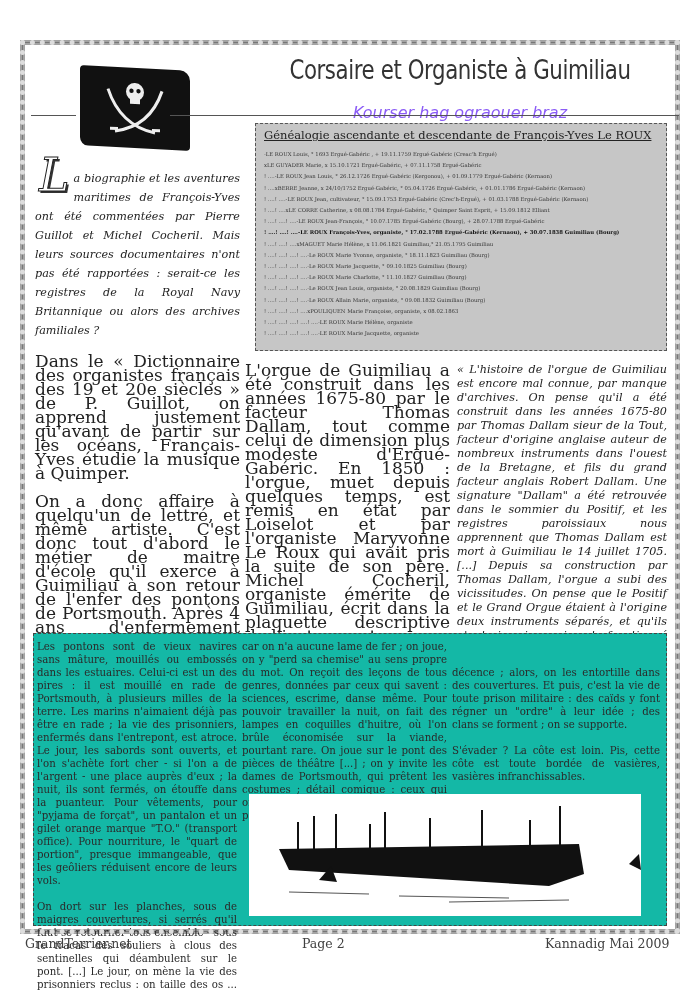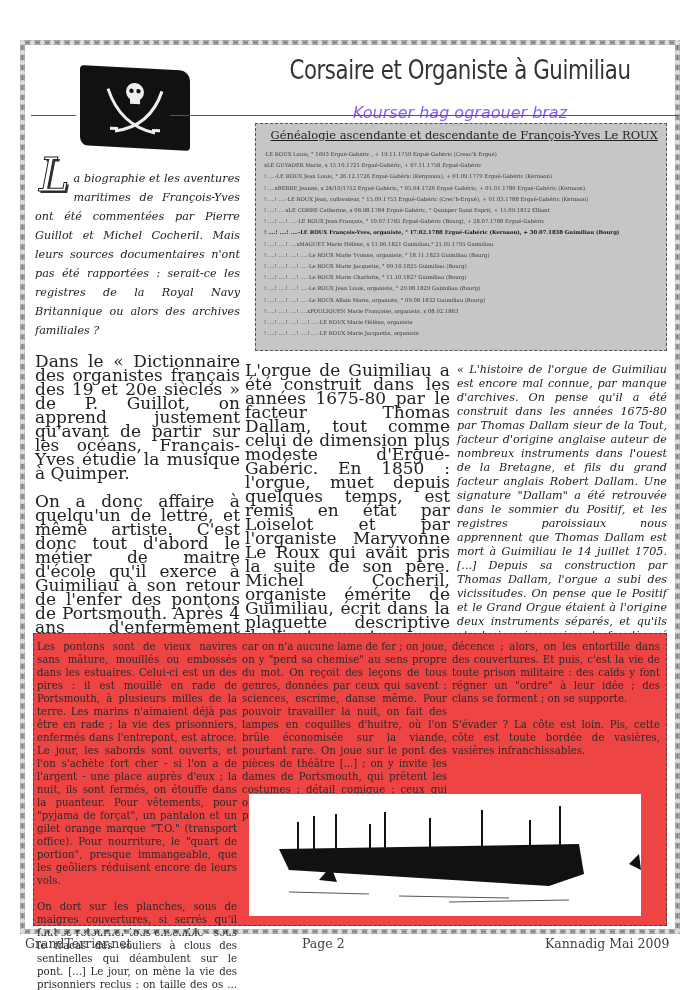--- a/index.html
+++ b/index.html
@@ -33,21 +33,21 @@
       position: absolute; left: 55px; top: 23px; width: 110px; height: 80px;
       background: #111; transform: skewY(3deg); border-radius: 4px 10px 4px 8px;
     }
     .flag svg { position: absolute; left: 20px; top: 8px; }
 
     .genea {
       position: absolute; left: 230px; top: 78px; width: 412px; height: 228px;
       background: #c6c6c6; border: 1px dashed #555; padding: 4px 8px;
     }
     .genea h2 {
-      font-size: 11.5px; font-weight: normal; text-decoration: underline; text-align: right;
+      font-size: 11.5px; font-weight: normal; text-decoration: underline; text-align: left;
       margin-bottom: 7px; color: #222;
     }
     .genea .row { font-size: 5.3px; line-height: 11.2px; white-space: nowrap; color: #333; }
     .genea .row.bold { font-weight: bold; color: #111; }
 
     .col1 { position: absolute; left: 10px; top: 108px; width: 205px; }
     .dropcap {
       float: left; font-family: "DejaVu Serif", serif; font-style: italic; font-size: 46px;
       line-height: 40px; margin: 2px 4px 0 4px; color: #fff;
       -webkit-text-stroke: 1px #222; text-shadow: 2px 2px 0 #333;
@@ -57,26 +57,26 @@
     .p.tight { margin-top: 10px; }
 
     .col2 { position: absolute; left: 220px; top: 318px; width: 205px; }
     .col2 .p { margin-top: 0; }
     .col2 .p + .p { margin-top: 8px; }
     .col3 { position: absolute; left: 432px; top: 318px; width: 210px; }
     .quote { font-style: italic; font-size: 11.2px; line-height: 14px; text-align: justify; }
 
     .box {
       position: absolute; left: 8px; top: 588px; width: 634px; height: 293px;
-      background: #ef4444; border: 1px dashed #444;
+      background: #14b8a6; border: 1px dashed #444;
     }
     .bcol { position: absolute; top: 6px; font-size: 10.2px; line-height: 13px; text-align: justify; color: #2a2a2a; }
     .bcol1 { left: 3px; width: 200px; }
     .bcol2 { left: 208px; width: 205px; }
-    .bcol3 { left: 418px; width: 208px; }
+    .bcol3 { left: 418px; width: 208px; margin-top: 26px; }
     .bcol .gap { height: 13px; }
     .bcol .ital { font-style: italic; }
     .ships {
       position: absolute; left: 215px; top: 160px; width: 392px; height: 122px; background: #fff;
     }
 
     .footer { position: absolute; top: 936px; font-size: 12.5px; color: #404040; }
     .f-left { left: 25px; }
     .f-mid { left: 302px; }
     .f-right { left: 545px; }

